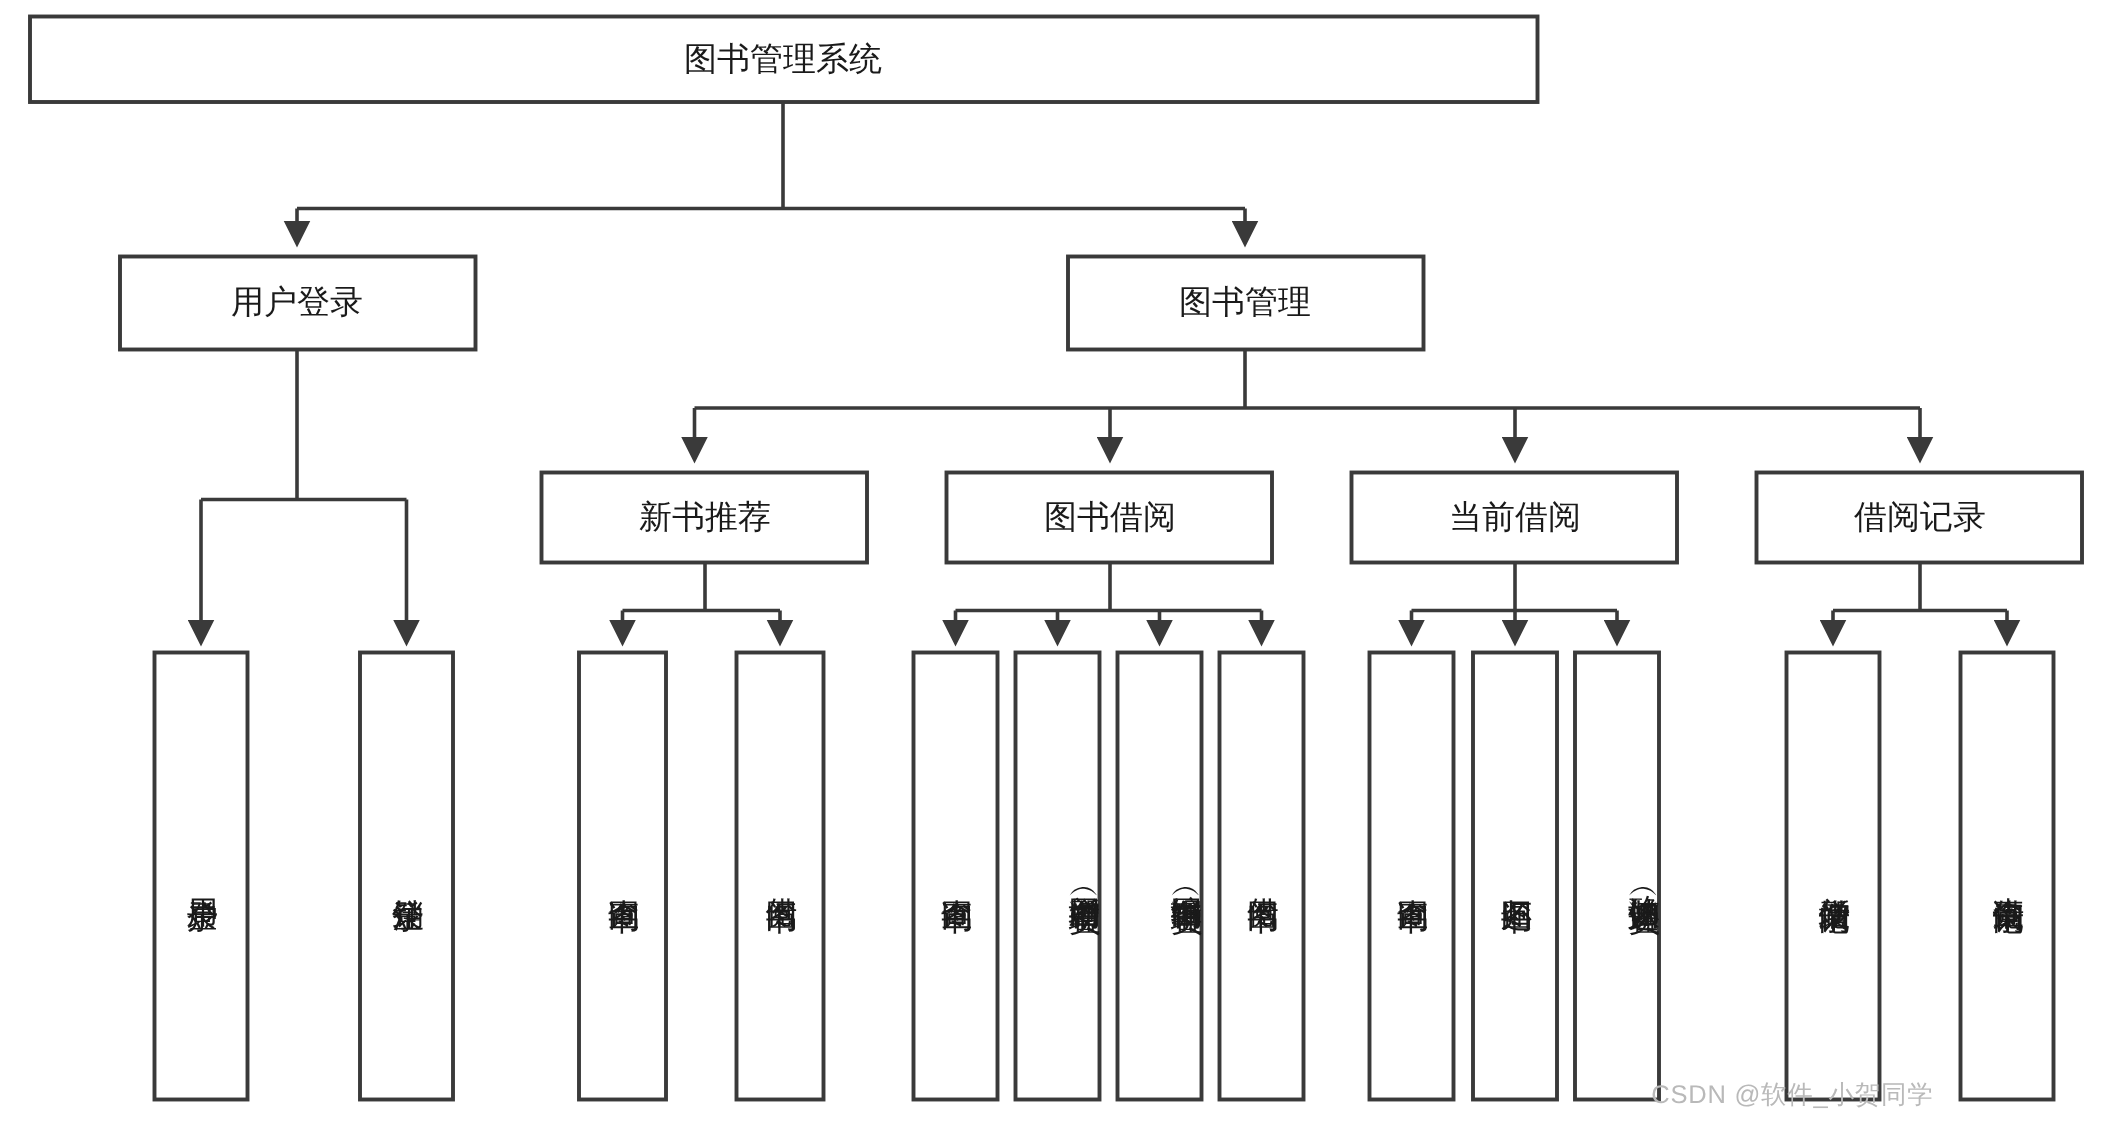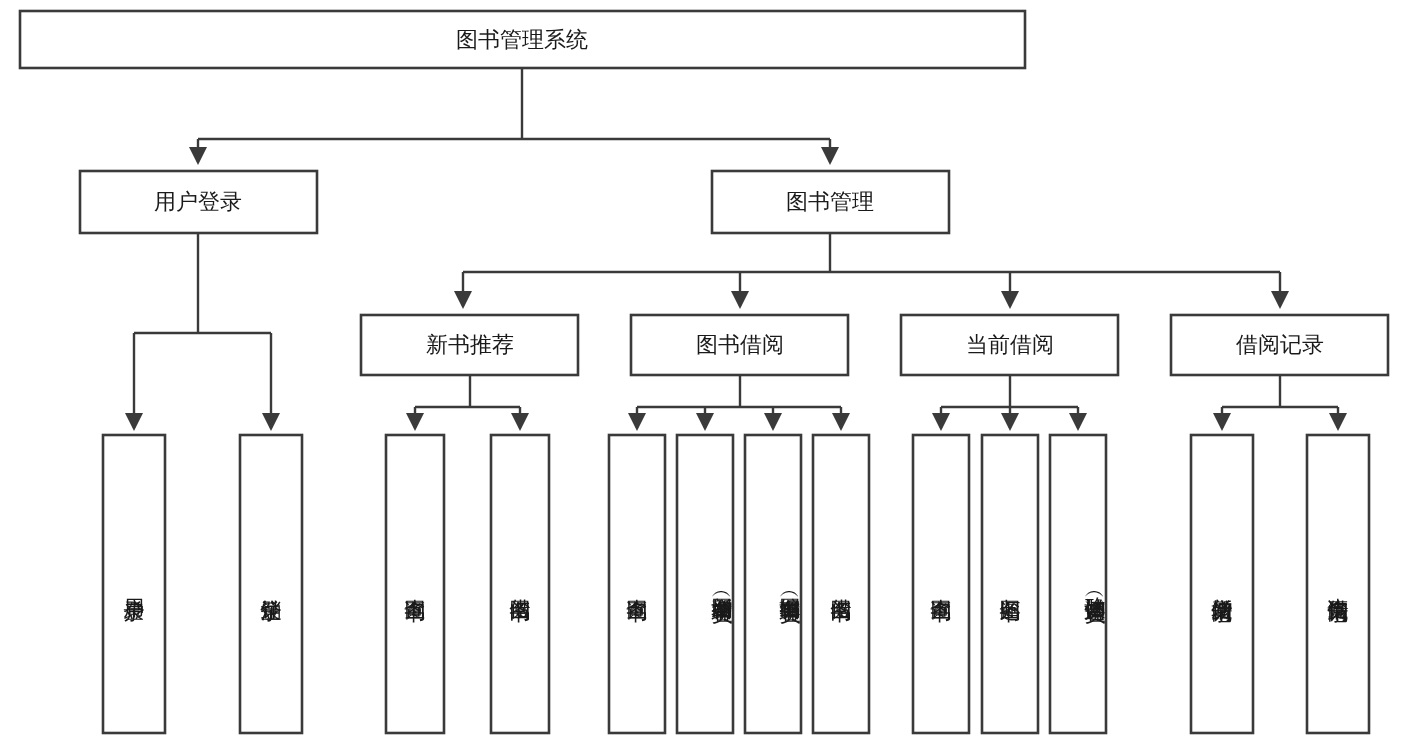--- a/index.html
+++ b/index.html
@@ -190,14 +190,15 @@
   <div class="leaf-label" style="left:745px; top:435px; width:56px; height:298px; align-items:flex-start;">编辑图书（管理员）</div>
   <div class="leaf-label" style="left:813px; top:435px; width:56px; height:298px;">借阅图书</div>
 
   <div class="leaf-label" style="left:913px; top:435px; width:56px; height:298px;">查询图书</div>
   <div class="leaf-label" style="left:982px; top:435px; width:56px; height:298px;">归还图书</div>
   <div class="leaf-label" style="left:1050px; top:435px; width:56px; height:298px; align-items:flex-start;">确认归还（管理员）</div>
 
   <div class="leaf-label" style="left:1191px; top:435px; width:62px; height:298px;">新增借阅记录</div>
   <div class="leaf-label" style="left:1307px; top:435px; width:62px; height:298px;">查询借阅记录</div>
 
+  <div class="watermark">CSDN @软件_小贺同学</div>
 
 </div>
 
 </body></html>

